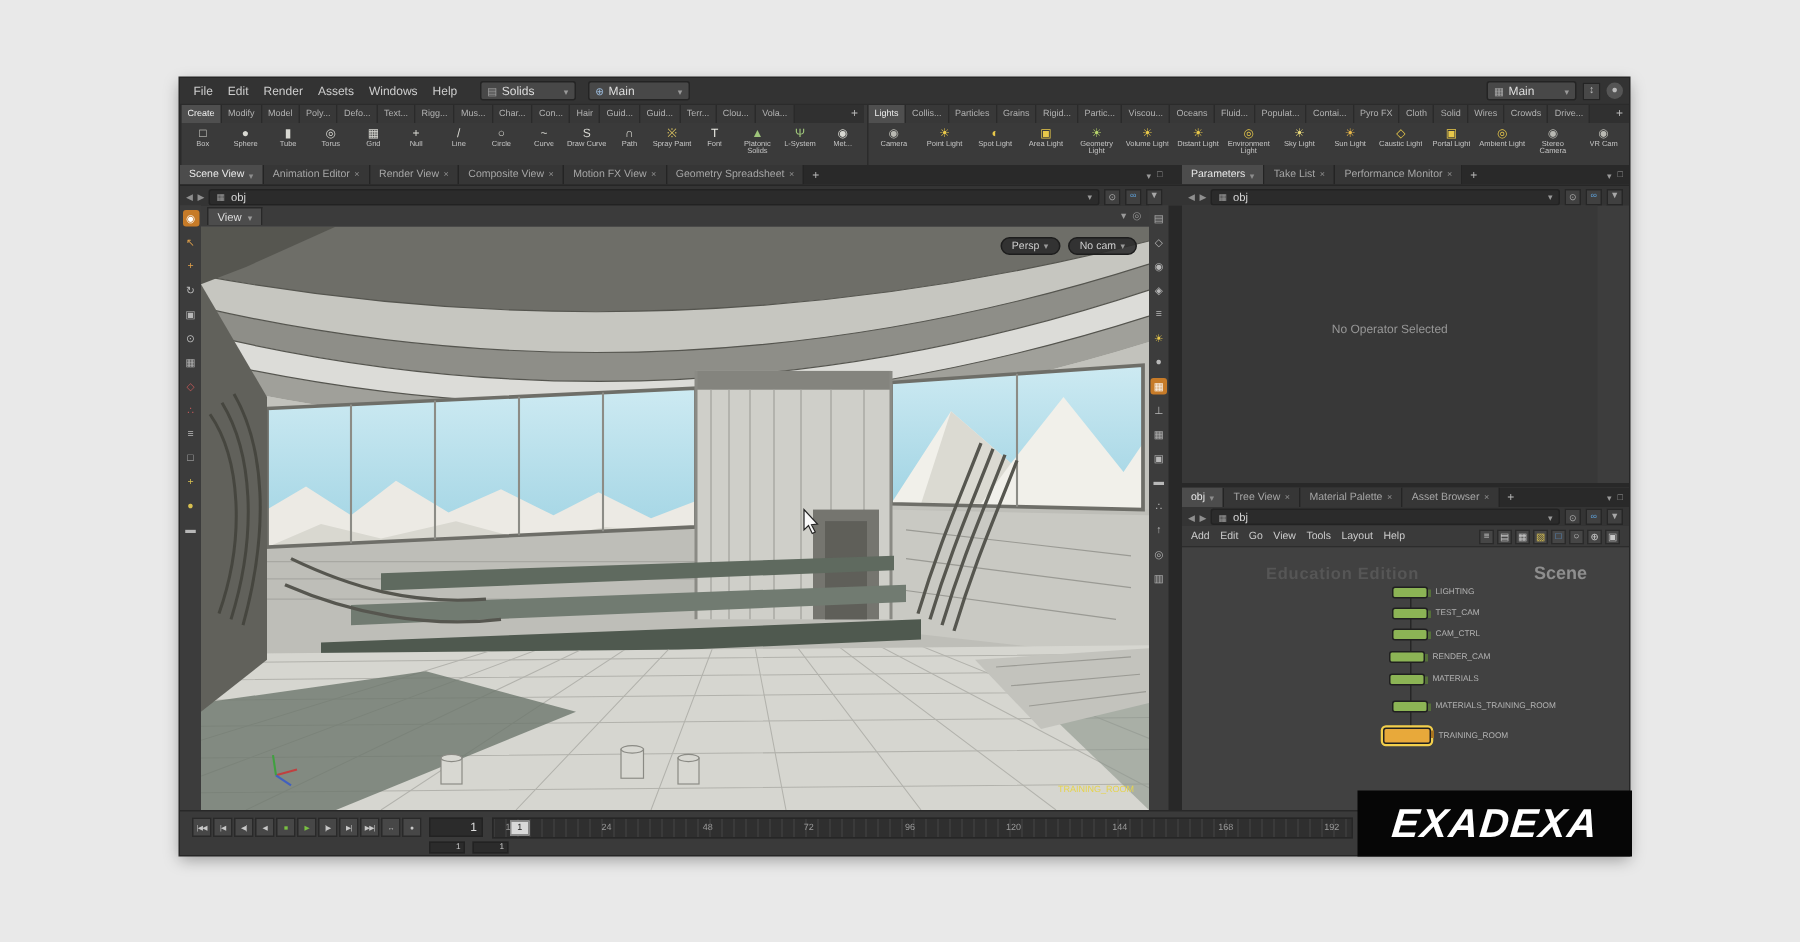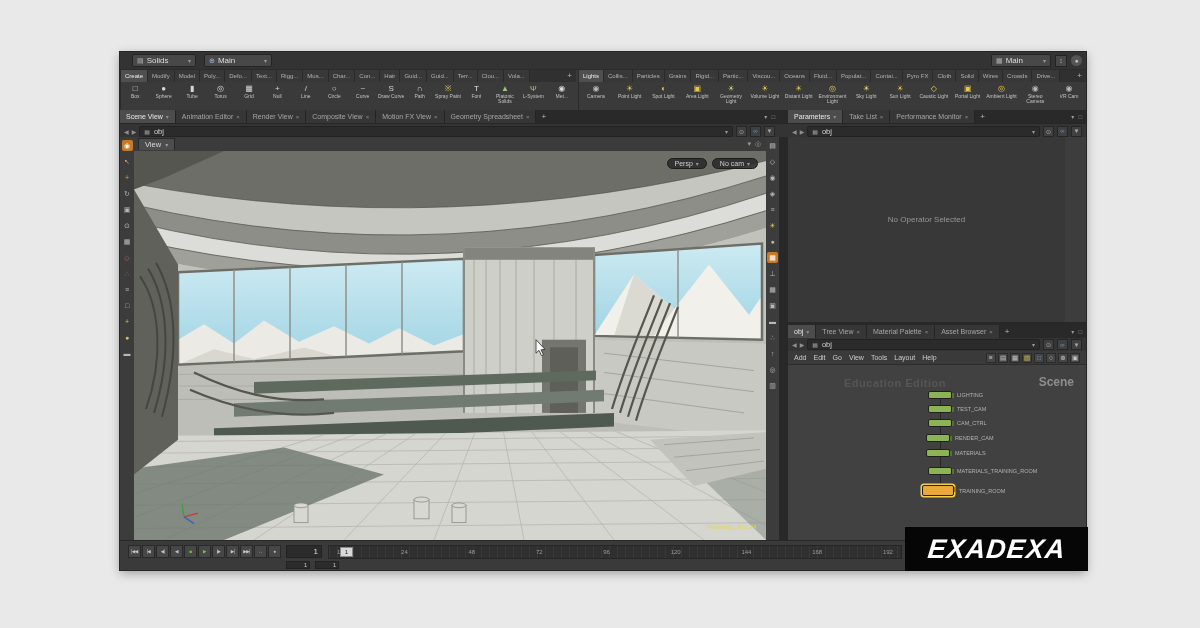--- a/index.html
+++ b/index.html
@@ -62,21 +62,21 @@
   .hsplit{position:absolute;left:668px;top:270px;width:298px;height:3px;background:#282828;}
   .net{position:absolute;left:668px;top:273px;width:298px;height:215px;background:#414141;display:flex;flex-direction:column;}
   .net-tabs{height:13px;background:#292929;display:flex;align-items:stretch;overflow:hidden;}
   .net-path{height:13px;background:#343434;display:flex;align-items:center;gap:3px;padding:0 4px;}
   .net-menu{height:14px;background:#3a3a3a;border-bottom:1px solid #2c2c2c;display:flex;align-items:center;gap:7px;padding:0 6px;}
   .nm-item{font-size:7px;color:#cccccc;}
   .nm-icons{margin-left:auto;display:flex;gap:2px;}
   .nm-icon{width:10px;height:10px;font-size:6.5px;display:flex;align-items:center;justify-content:center;background:#464646;border:1px solid #2a2a2a;}
   .net-canvas{position:relative;flex:1;background:#414141;overflow:hidden;}
   .watermark{position:absolute;left:56px;top:12px;font-size:11px;font-weight:bold;color:#565656;letter-spacing:.5px;}
-  .ctx-label{position:absolute;right:12px;top:10px;font-size:12px;font-weight:bold;color:#8e8e8e;}
+  .ctx-label{position:absolute;right:28px;top:10px;font-size:12px;font-weight:bold;color:#8e8e8e;}
   .wire{position:absolute;left:152px;top:32px;width:1px;height:96px;background:#262626;}
   .node{position:absolute;display:flex;align-items:center;gap:5px;}
   .node-box{width:24px;height:8px;border-radius:2px;border:1px solid #202020;position:relative;}
   .node-box::after{content:"";position:absolute;right:-3px;top:1px;width:2px;height:5px;background:#55703a;}
   .node.selected .node-box{width:32px;height:11px;box-shadow:0 0 0 1.5px #f2cf4c;}
   .node.selected .node-box::after{background:#a87420;}
   .node-label{font-size:5.5px;color:#b2b2b2;white-space:nowrap;}
   
   .playbar{position:absolute;left:0;top:488px;width:100%;height:30px;background:#3a3a3a;border-top:1px solid #282828;}
   .transport{position:absolute;left:8px;top:4px;display:flex;gap:1px;}
@@ -91,20 +91,28 @@
   
   .logo{position:absolute;left:905px;top:527px;width:183px;height:44px;background:#060606;display:flex;align-items:center;justify-content:center;z-index:10;}
   .logo-text{color:#fff;font-size:27px;font-weight:bold;font-style:italic;letter-spacing:1px;transform:skewX(-6deg);}
 </style>
 </head>
 <body>
 
 <div class="app">
 
   <div class="menubar">
+    <div class="menus">
+        <span class="mb-item">File</span>
+        <span class="mb-item">Edit</span>
+        <span class="mb-item">Render</span>
+        <span class="mb-item">Assets</span>
+        <span class="mb-item">Windows</span>
+        <span class="mb-item">Help</span>
+      </div>
     <div class="combo" style="margin-left:8px;min-width:64px;">
       <span class="cicon" style="color:#aaa;">▤</span>
       <span>Solids</span>
       <span class="caret" style="margin-left:auto;">▾</span>
     </div>
     <div class="combo" style="margin-left:6px;min-width:68px;">
       <span class="cicon">⊕</span>
       <span>Main</span>
       <span class="caret" style="margin-left:auto;">▾</span>
     </div>

